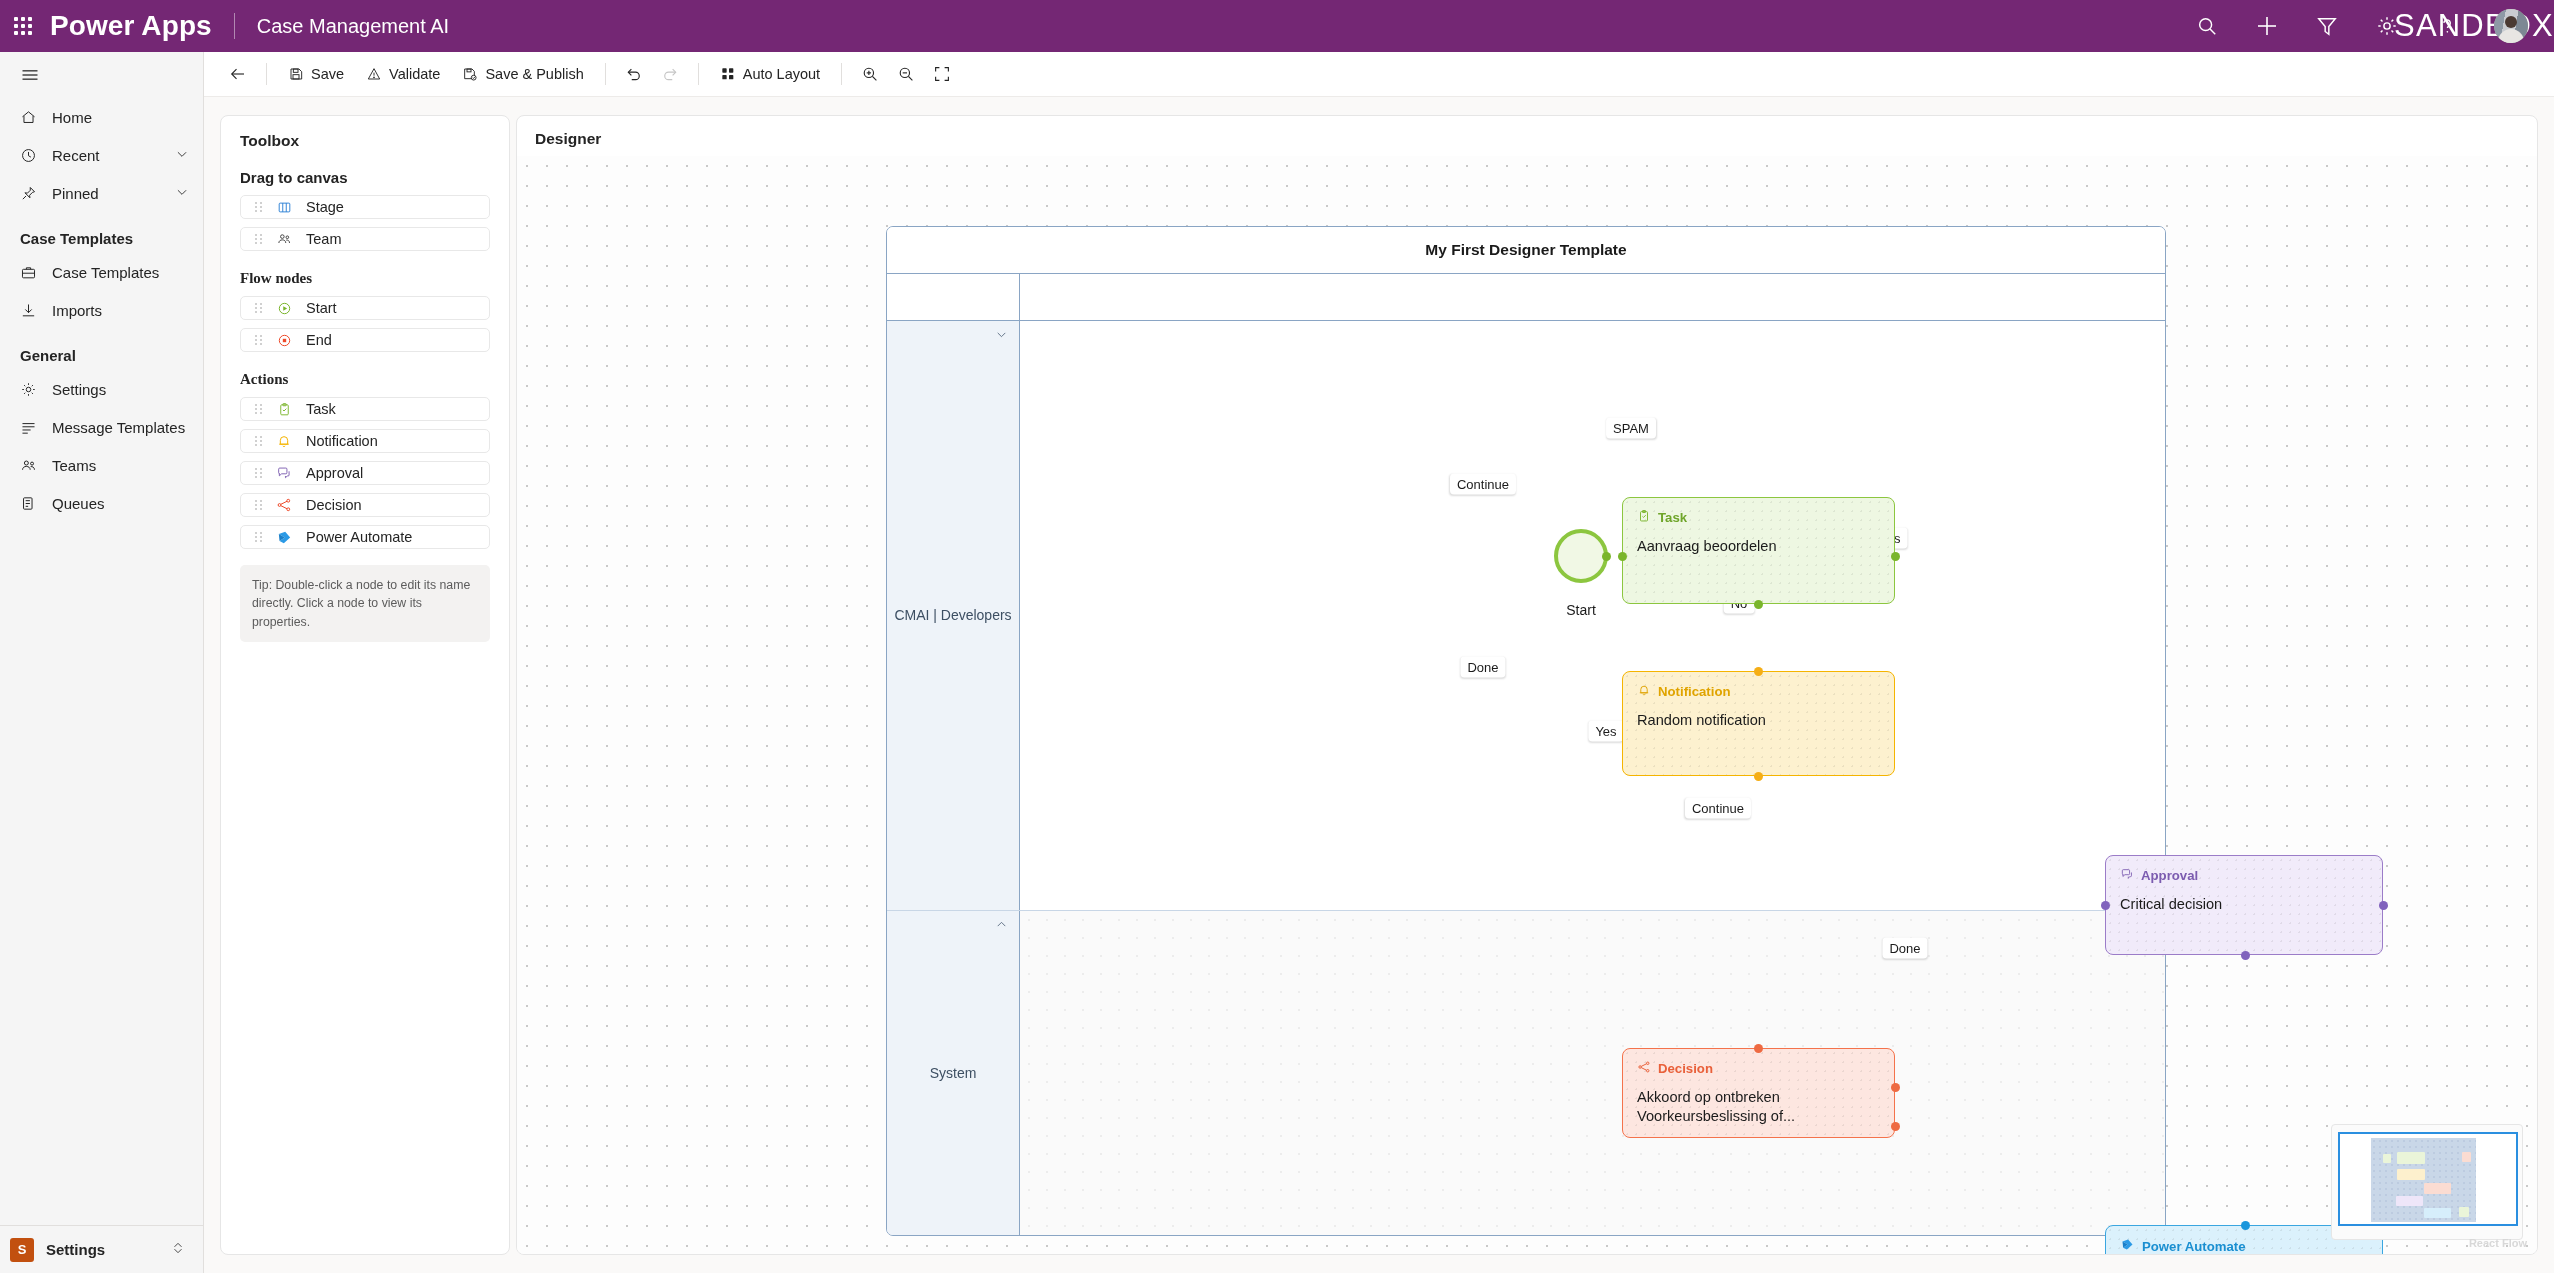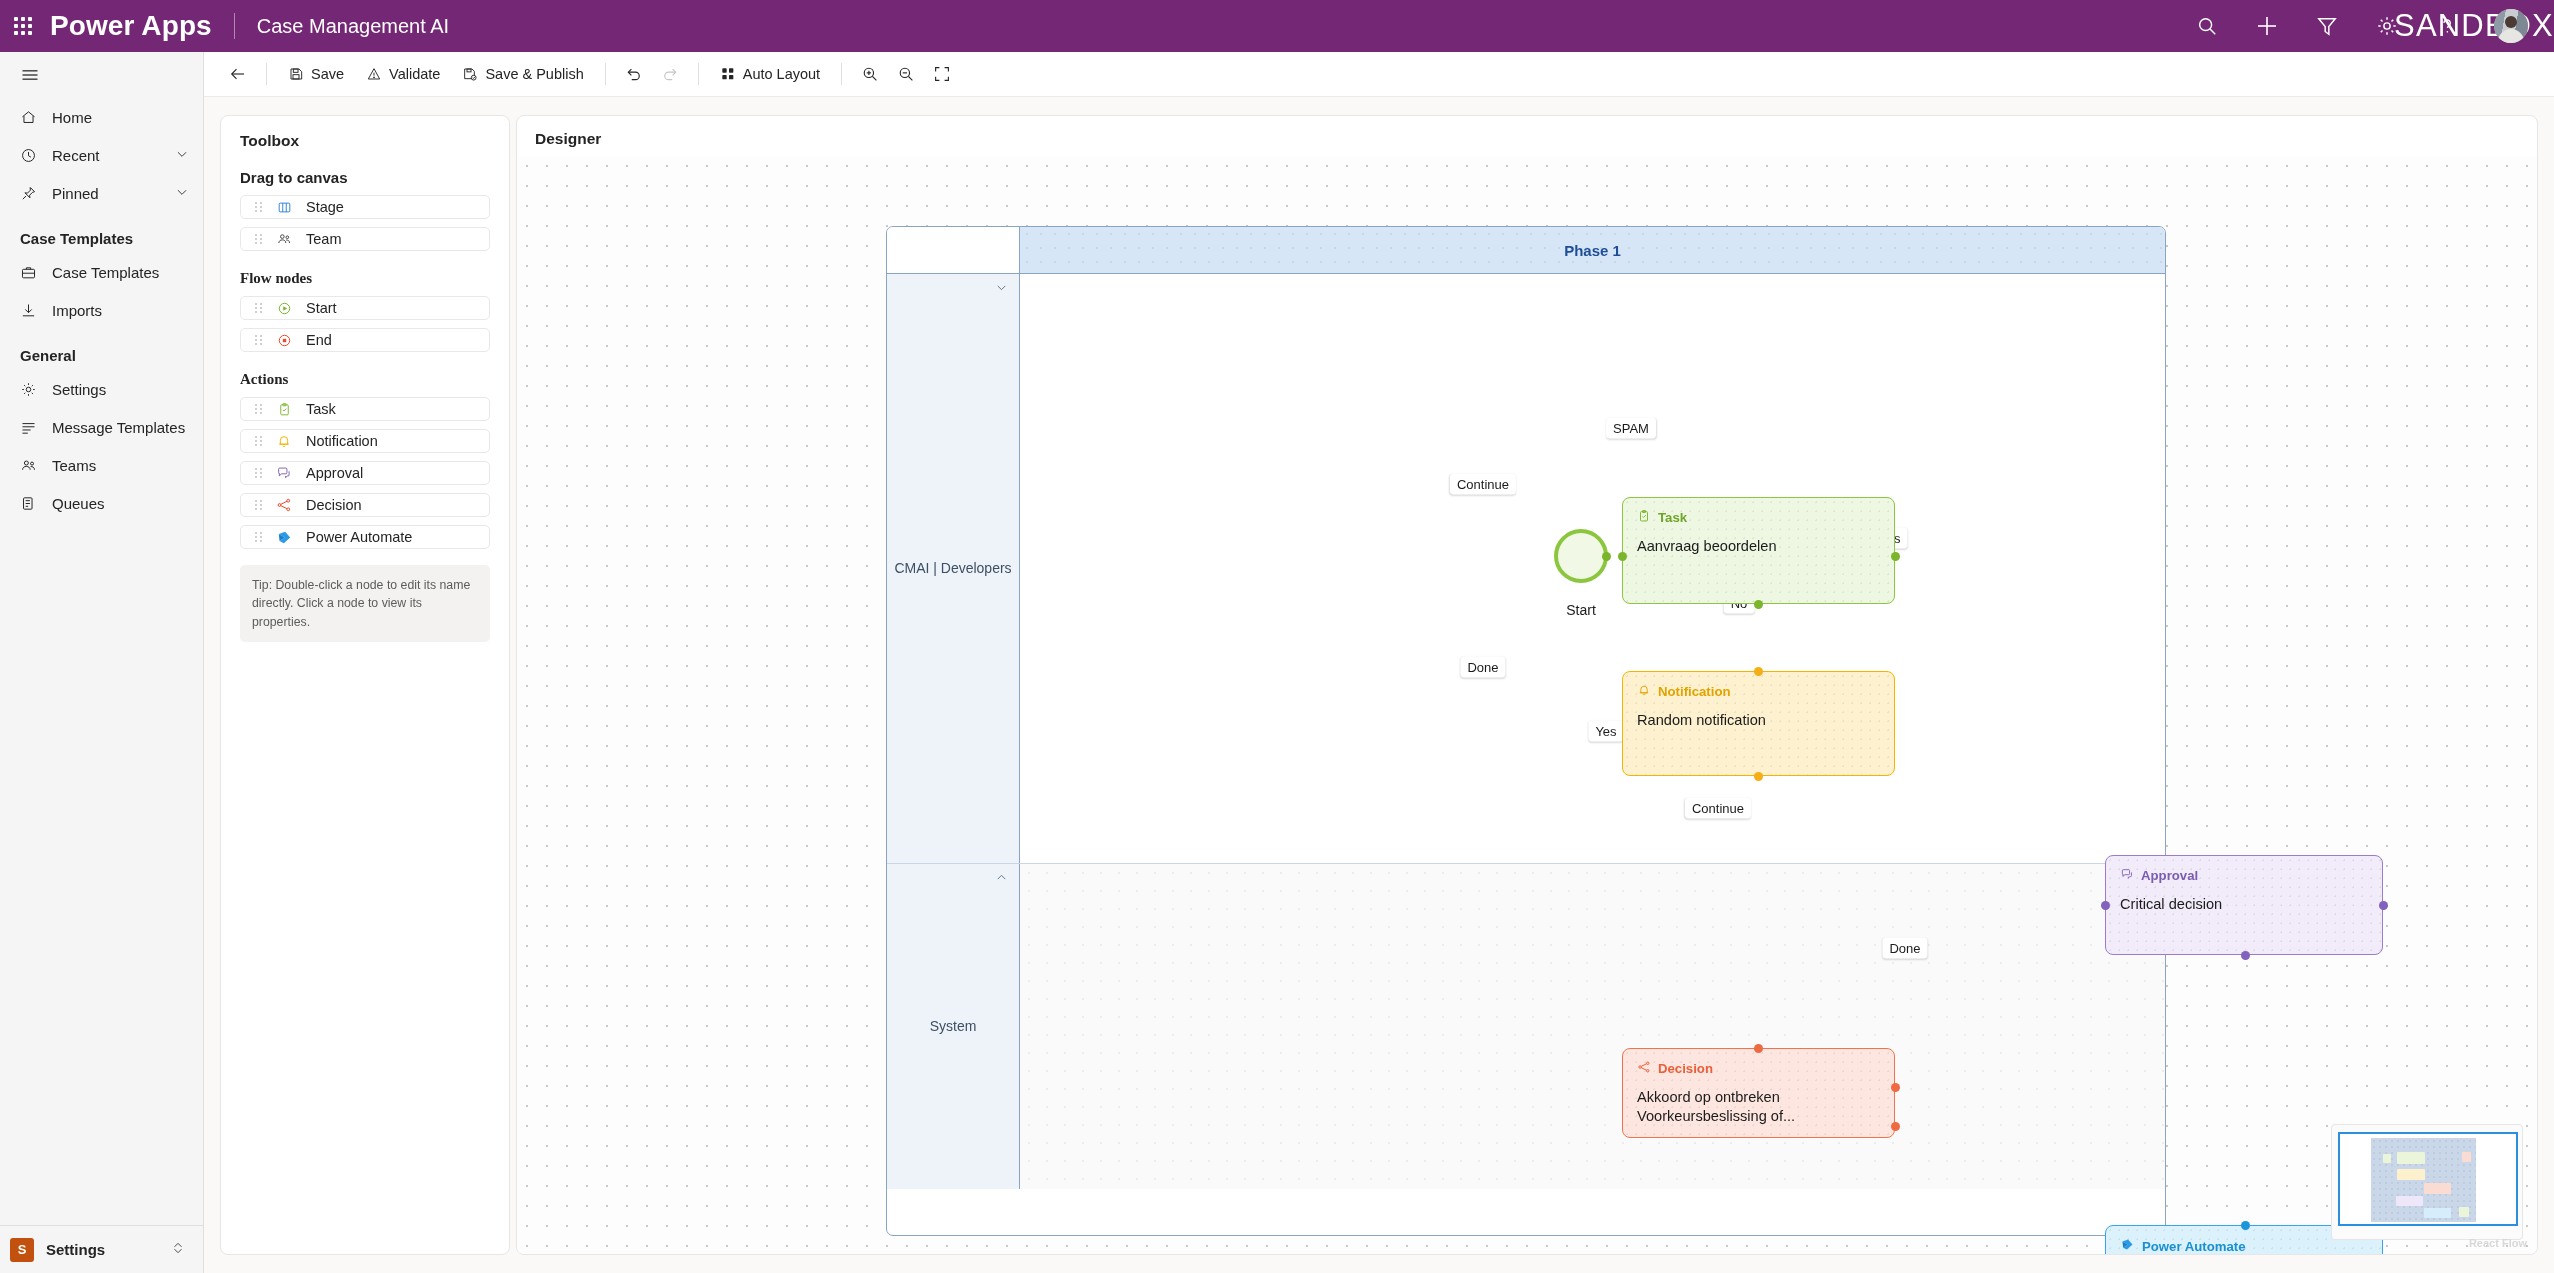--- a/index.html
+++ b/index.html
@@ -630,24 +630,24 @@
 
   <div id="tb-tip">Tip: Double-click a node to edit its name directly. Click a node to view its properties.</div>
 </div>
 
 <div id="designer">
   <div id="designer-title">Designer</div>
 
   <div id="canvas">
 
     <div id="tpl">
+      <div id="tpl-title">My First Designer Template</div>
 
       <div id="phase-row">
         <div id="phase-corner"></div>
-        <div id="phase-cell">Phase 1</div>
       </div>
 
       <div class="lane" id="lane1" style="height:589px;">
         <div class="lane-hdr">
           <span class="collapse">
             <svg viewBox="0 0 24 24" width="13" height="13" stroke="#5a6c82" stroke-width="1.7" fill="none">
                 <polyline points="5,9 12,16 19,9"></polyline>
               </svg>
           </span>
           <span>CMAI | Developers</span>

